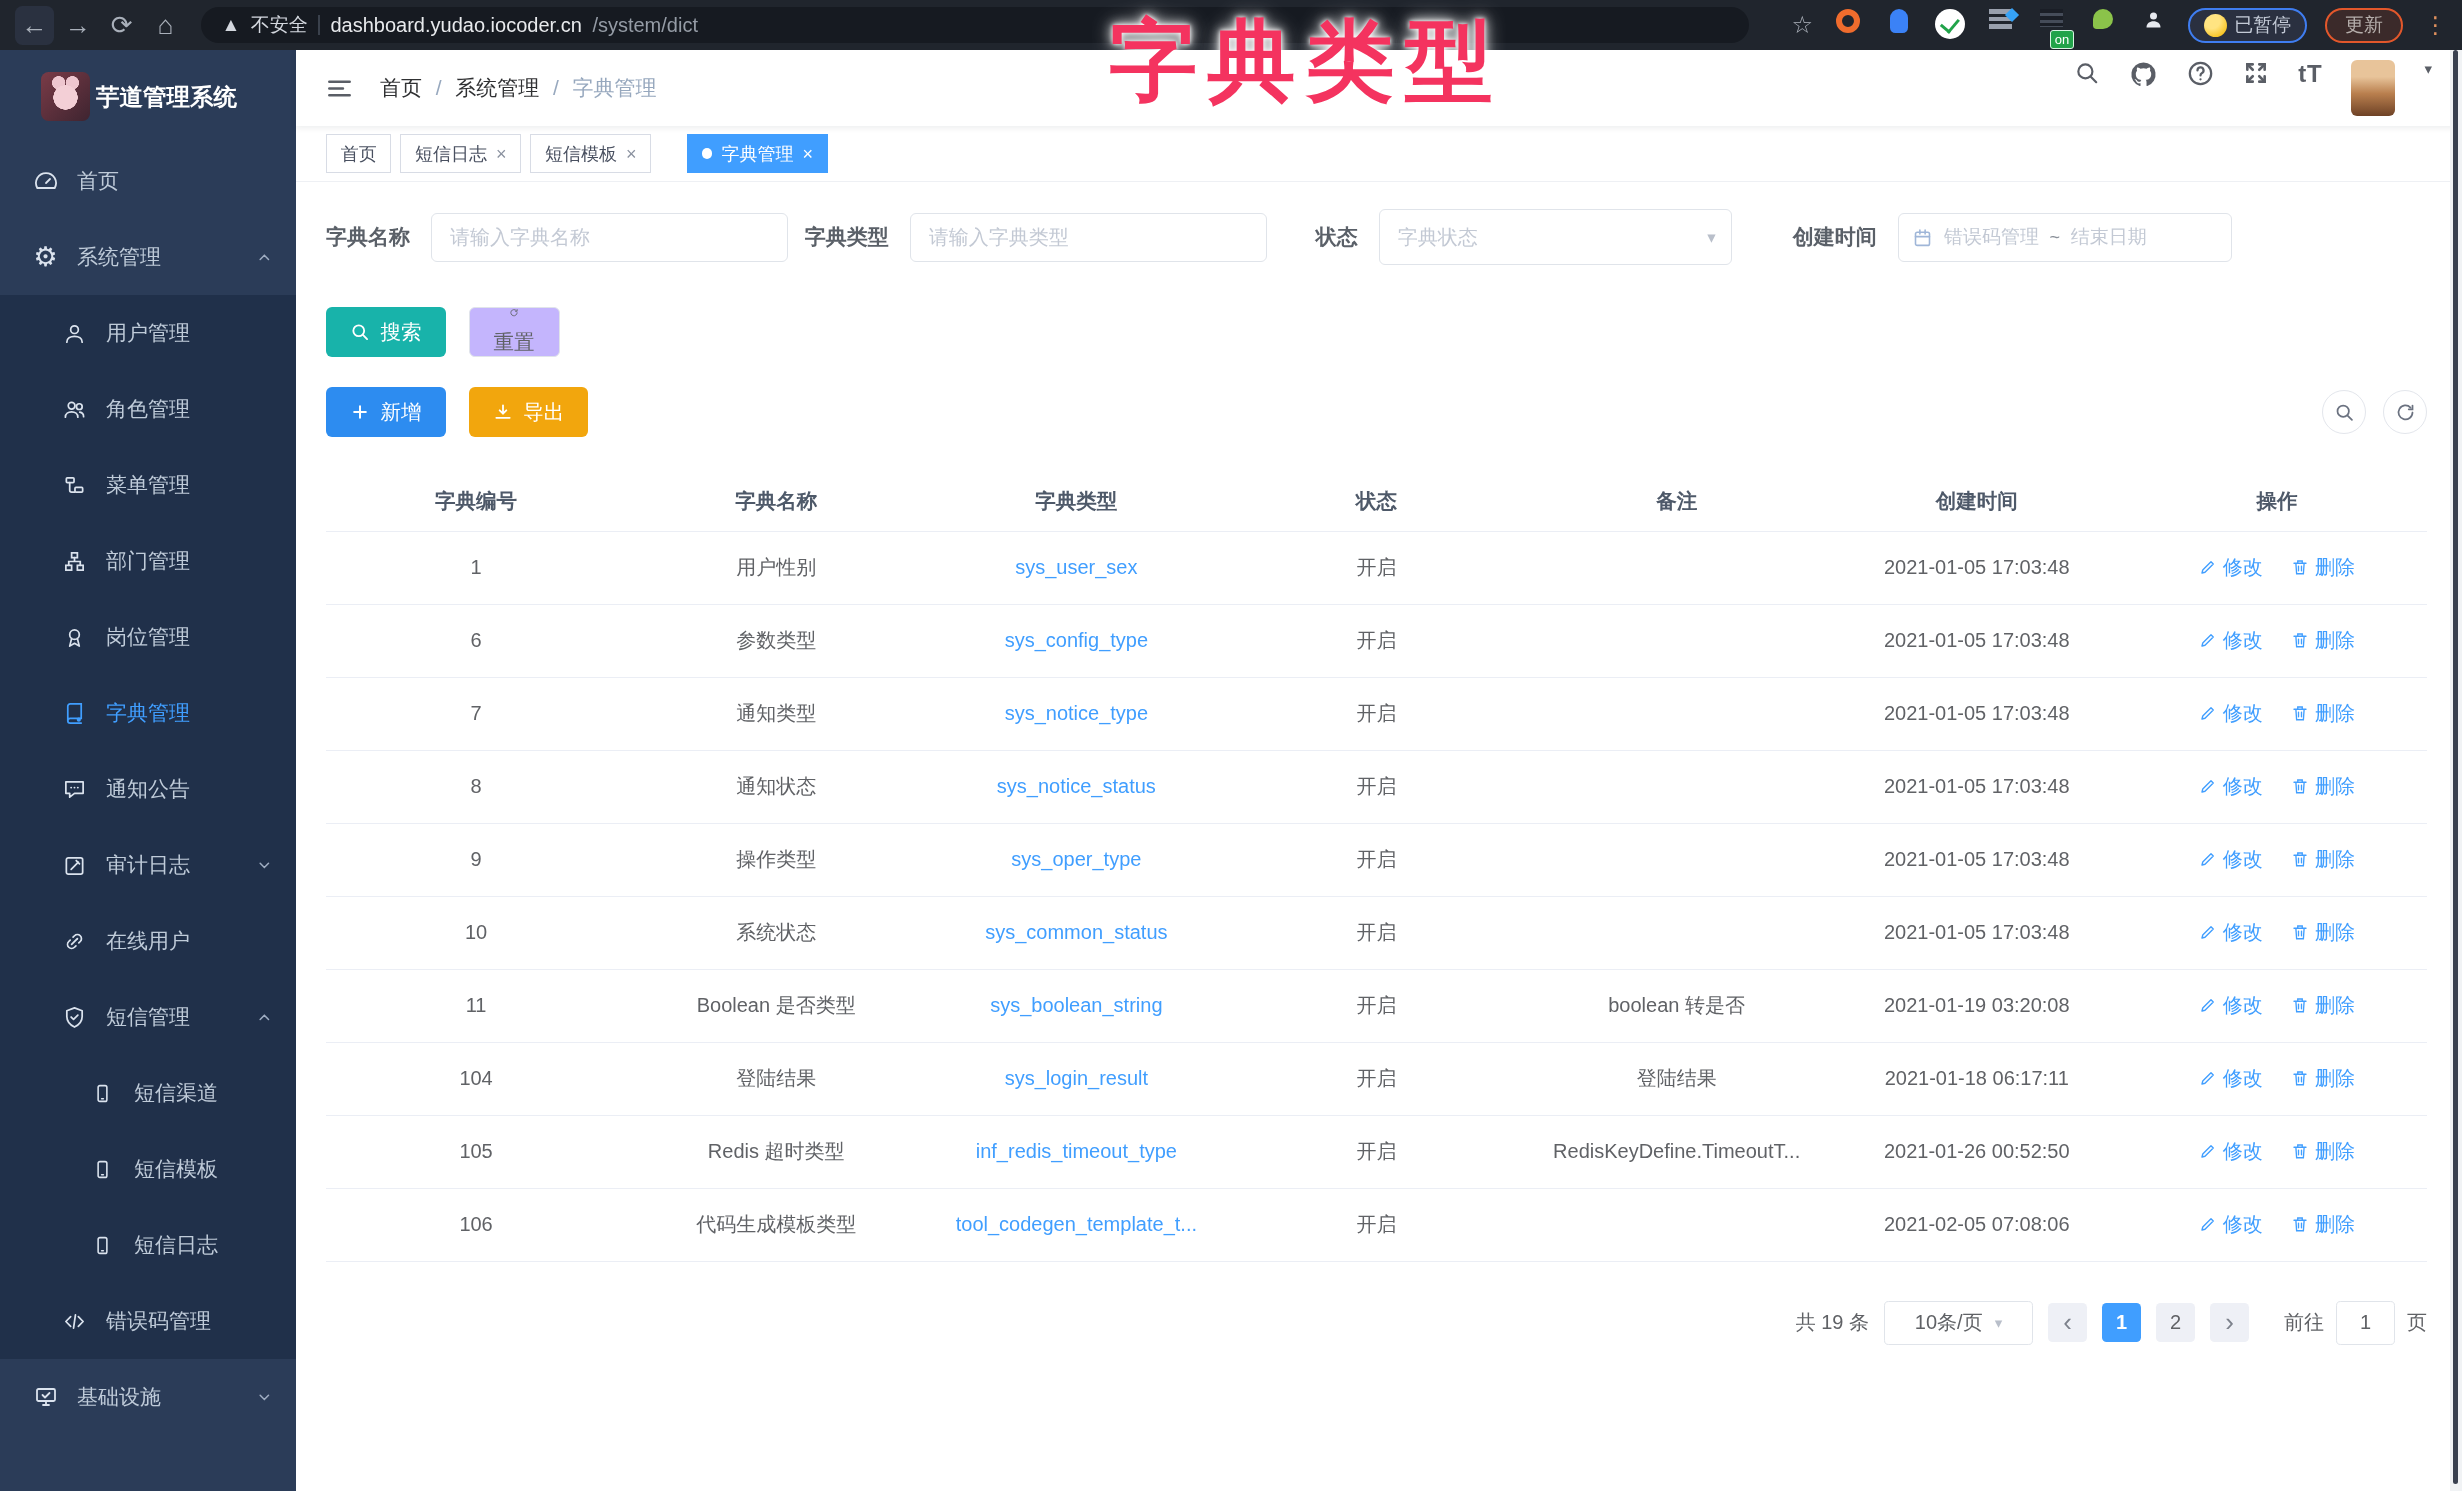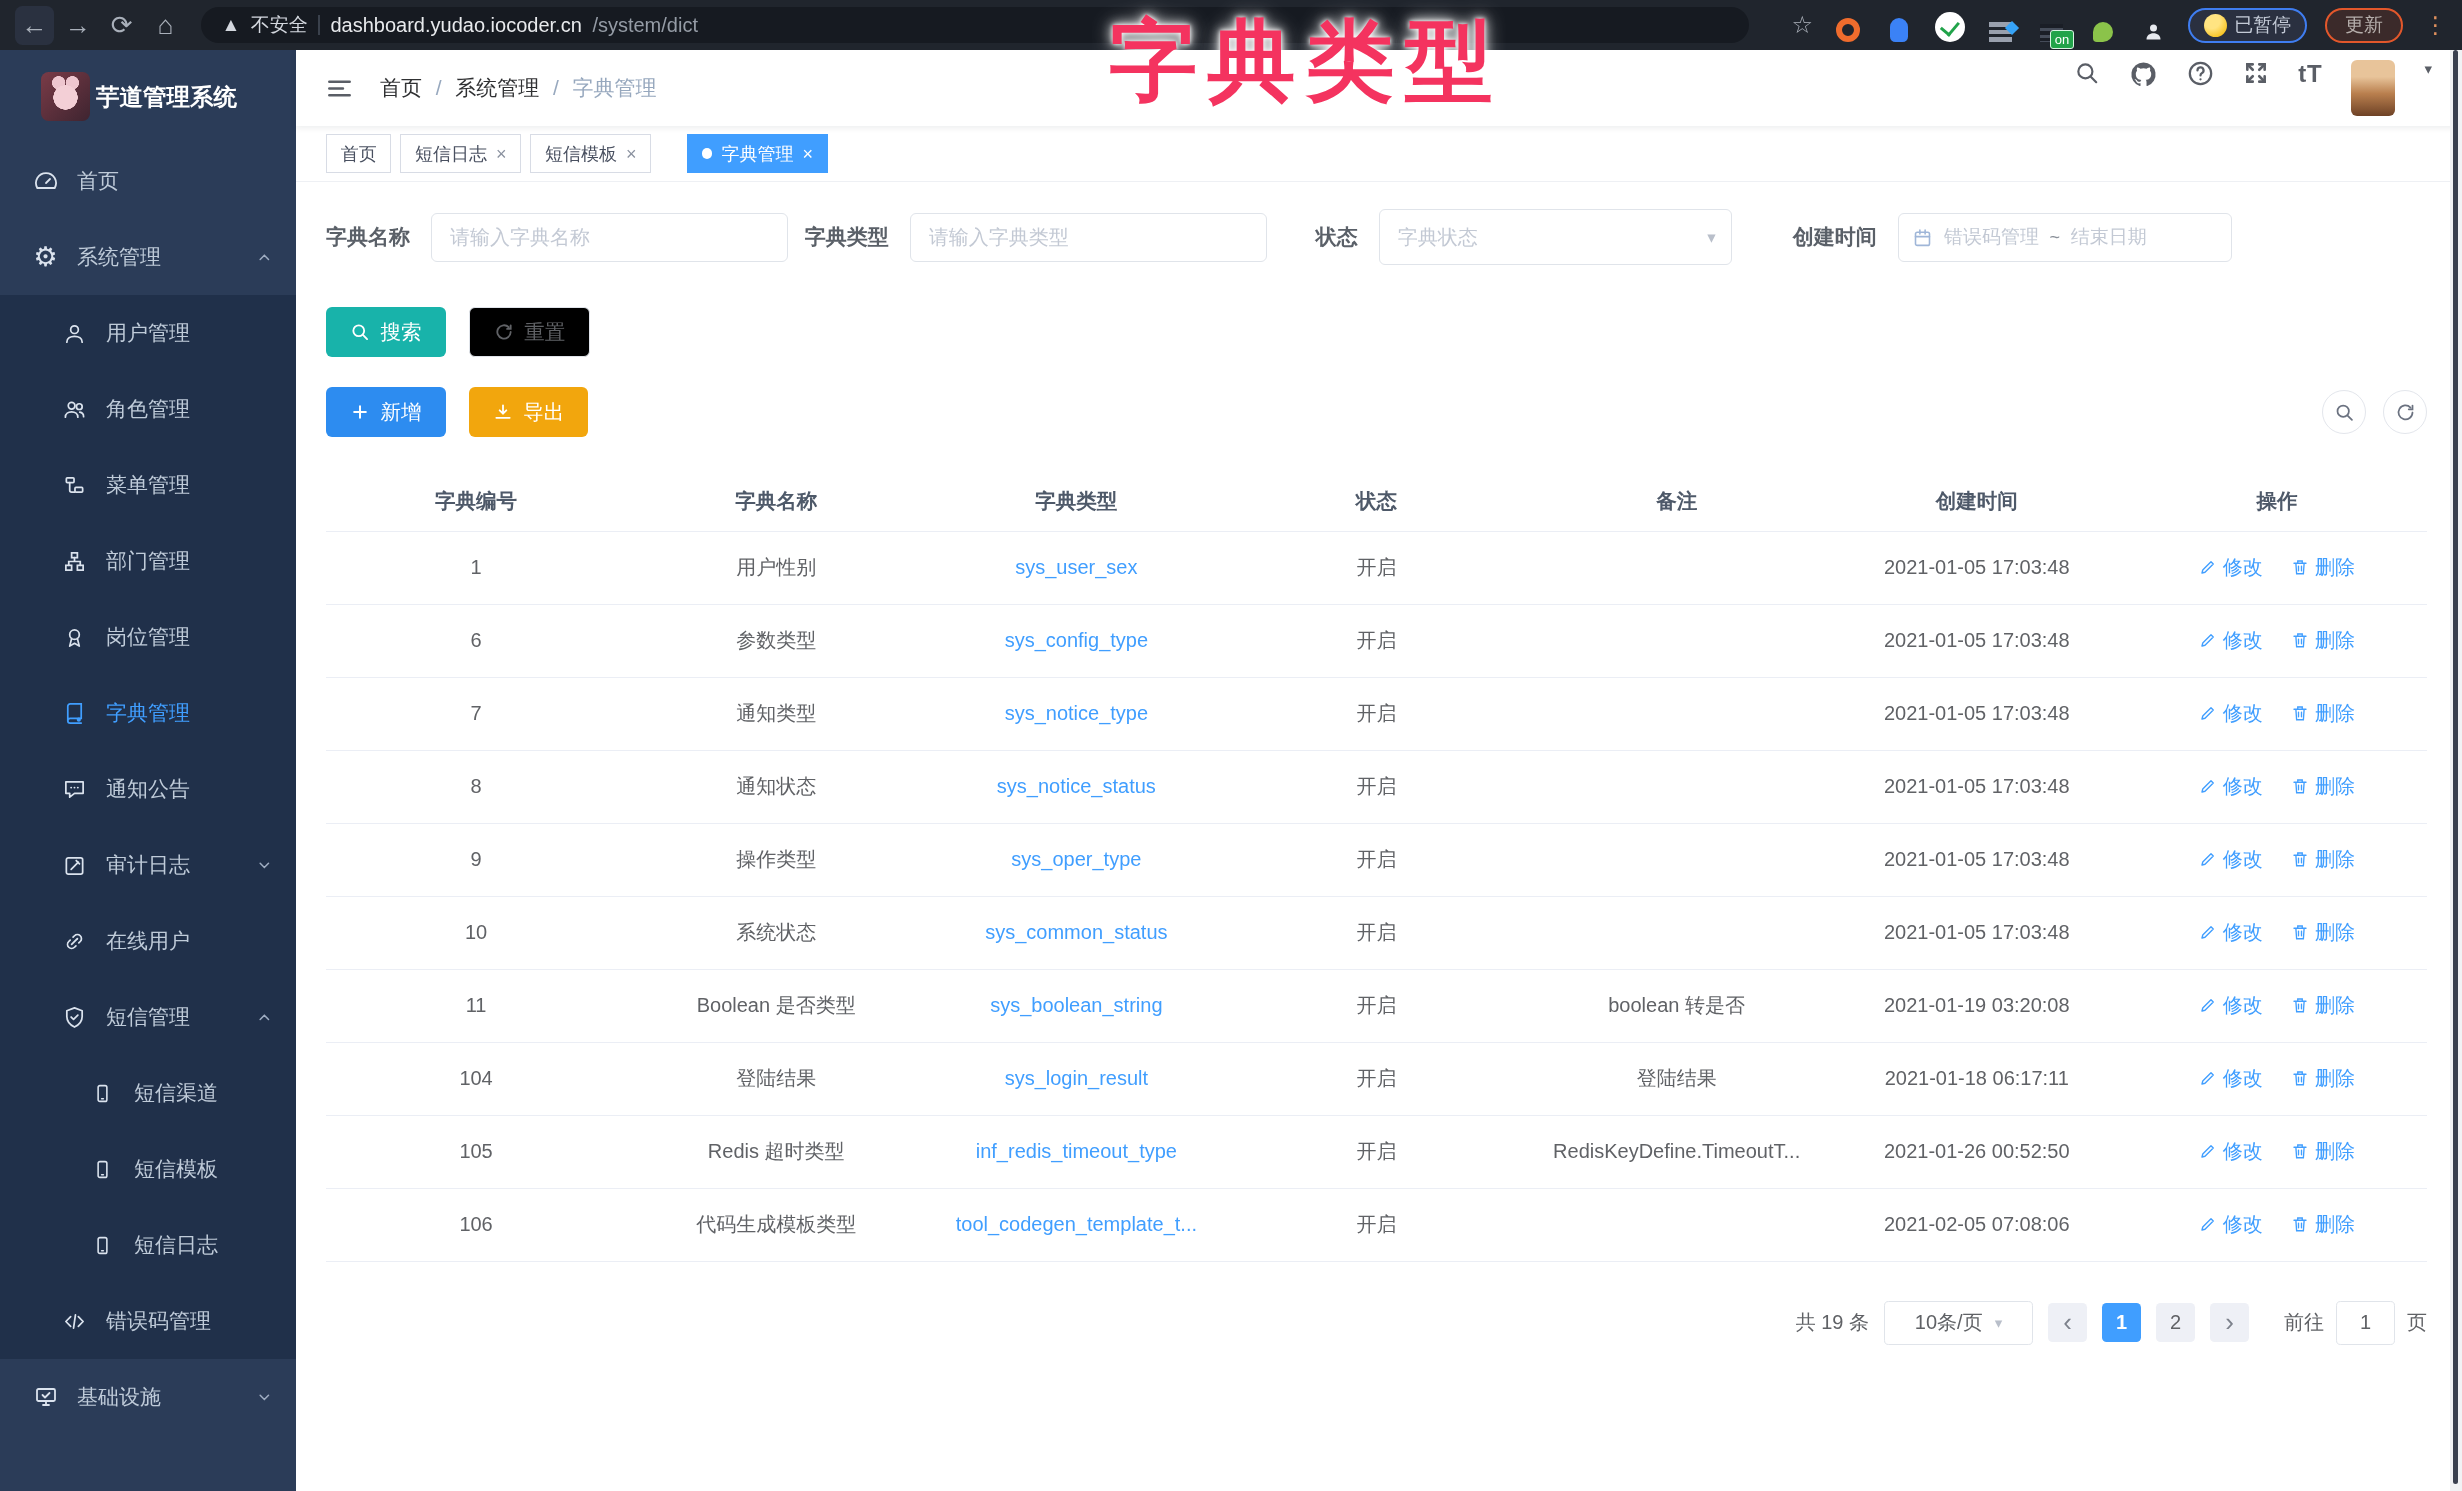--- a/index.html
+++ b/index.html
@@ -11,21 +11,21 @@
   .nav-ic { width:39px; height:39px; display:flex; align-items:center; justify-content:center; color:#a9b0ba; font-size:26px; border-radius:7.6px; flex:none; cursor:pointer; }
   .nav-ic.back { background:#2a3140; }
   .url-pill { flex:1; max-width:1548px; height:36px; background:#161a21; border-radius:18px; display:flex; align-items:center; padding:0 20px; gap:10.6px; margin:0 12px; cursor:text; }
   .warn-ic { color:#d3d7de; font-size:19px; }
   .secure-label { font-size:19px; color:#d3d7de; }
   .pill-divider { width:1.5px; height:20px; background:#3a414c; }
   .url-host { font-size:20px; color:#e8eaed; }
   .url-path { font-size:20px; color:#959ca6; }
   .chrome-right { display:flex; align-items:center; gap:18px; margin-left:auto; }
   .star-ic { font-size:24px; color:#aeb4bd; cursor:pointer; }
-  .ext { width:33px; height:33px; display:flex; align-items:flex-end; justify-content:center; position:relative; cursor:pointer; flex:none; }
+  .ext { width:33px; height:33px; display:flex; align-items:flex-start; justify-content:center; position:relative; cursor:pointer; flex:none; }
   .donut { width:24px; height:24px; border-radius:50%; border:6.8px solid #ef6c2d; }
   .bulb  { width:18px; height:24px; background:#3b82f6; border-radius:9px 9px 5.3px 5.3px; }
   .greenv { width:30px; height:30px; border-radius:50%; background:#fff; position:relative; }
   .greenv::after { content:""; position:absolute; left:9px; top:6.8px; width:9px; height:13.7px; border:3px solid #21a34a; border-top:none; border-left:none; transform:rotate(40deg); }
   .grid-ic { width:23px; height:20px; background:repeating-linear-gradient(180deg,#99a0ad 0 4.6px,transparent 4.6px 7.6px); position:relative; }
   .grid-ic::after { content:""; position:absolute; right:-4.6px; top:1.5px; width:10px; height:10px; background:#36a3f7; transform:rotate(45deg); }
   .onlines { width:23px; height:18px; background:repeating-linear-gradient(180deg,#1a1e26 0 3.8px,#454c59 3.8px 6.8px); position:relative; }
   .on-badge { position:absolute; right:-6px; bottom:-7.6px; background:#21a349; color:#fff; font-size:13px; line-height:1; padding:2.3px 3.8px; border-radius:3px; border:1.5px solid #d7f5e2; }
   .leaf { width:20px; height:20px; background:#8bc34a; border-radius:50% 50% 50% 3.8px; }
   .paused-pill { height:35px; border-radius:17.4px; border:2.3px solid #3f7df0; background:#2a3040; display:flex; align-items:center; gap:7.6px; padding:0 13.7px; cursor:pointer; }
@@ -89,21 +89,21 @@
   .date-range .ph { font-size:19px; color:#c3c9d4; white-space:nowrap; }
   .date-range .tilde { font-size:18px; color:#8a9099; }
   .cal-ic { color:#9fb6d8; }
 
   .btn-row { display:flex; align-items:center; }
   .row1 { margin-top:42px; }
   .row2 { margin-top:30px; }
   .btn { height:50px; border-radius:6px; padding:0 24px; font-size:20.5px; display:inline-flex; align-items:center; gap:10.6px; border:none; cursor:pointer; font-family:inherit; white-space:nowrap; }
   .btn + .btn { margin-left:23px; }
   .btn-search { background:#18b3aa; color:#fff; }
-  .btn-reset { background:#000000; border:1.5px solid #e0e4ea; color:#606266; }
+  .btn-reset { background:#c4b5fd; border:1.5px solid #e0e4ea; color:#606266;flex-direction:column; }
   .btn-add { background:#2d8cf0; color:#fff; }
   .btn-export { background:#f2a60d; color:#fff; }
   .tool-circles { margin-left:auto; display:flex; gap:16.7px; }
   .tool-circle { width:44px; height:44px; border-radius:50%; border:1.5px solid #e3e6ec; display:flex; align-items:center; justify-content:center; color:#6b7280; background:#fff; cursor:pointer; }
 
   .dict-table { width:100%; border-collapse:collapse; margin-top:35px; table-layout:fixed; }
   .dict-table th { height:59px; font-size:20.5px; color:#4e5969; font-weight:bold; border-bottom:1.5px solid #ebeef5; text-align:center; white-space:nowrap; }
   .dict-table td { height:73px; font-size:20px; color:#606266; border-bottom:1.5px solid #ebeef5; text-align:center; white-space:nowrap; overflow:hidden; text-overflow:ellipsis; }
   .type-link { color:#409eff; cursor:pointer; text-decoration:none; }
   .action-link { color:#409eff; display:inline-flex; align-items:center; gap:6px; margin:0 11.4px; cursor:pointer; font-size:20px; }

